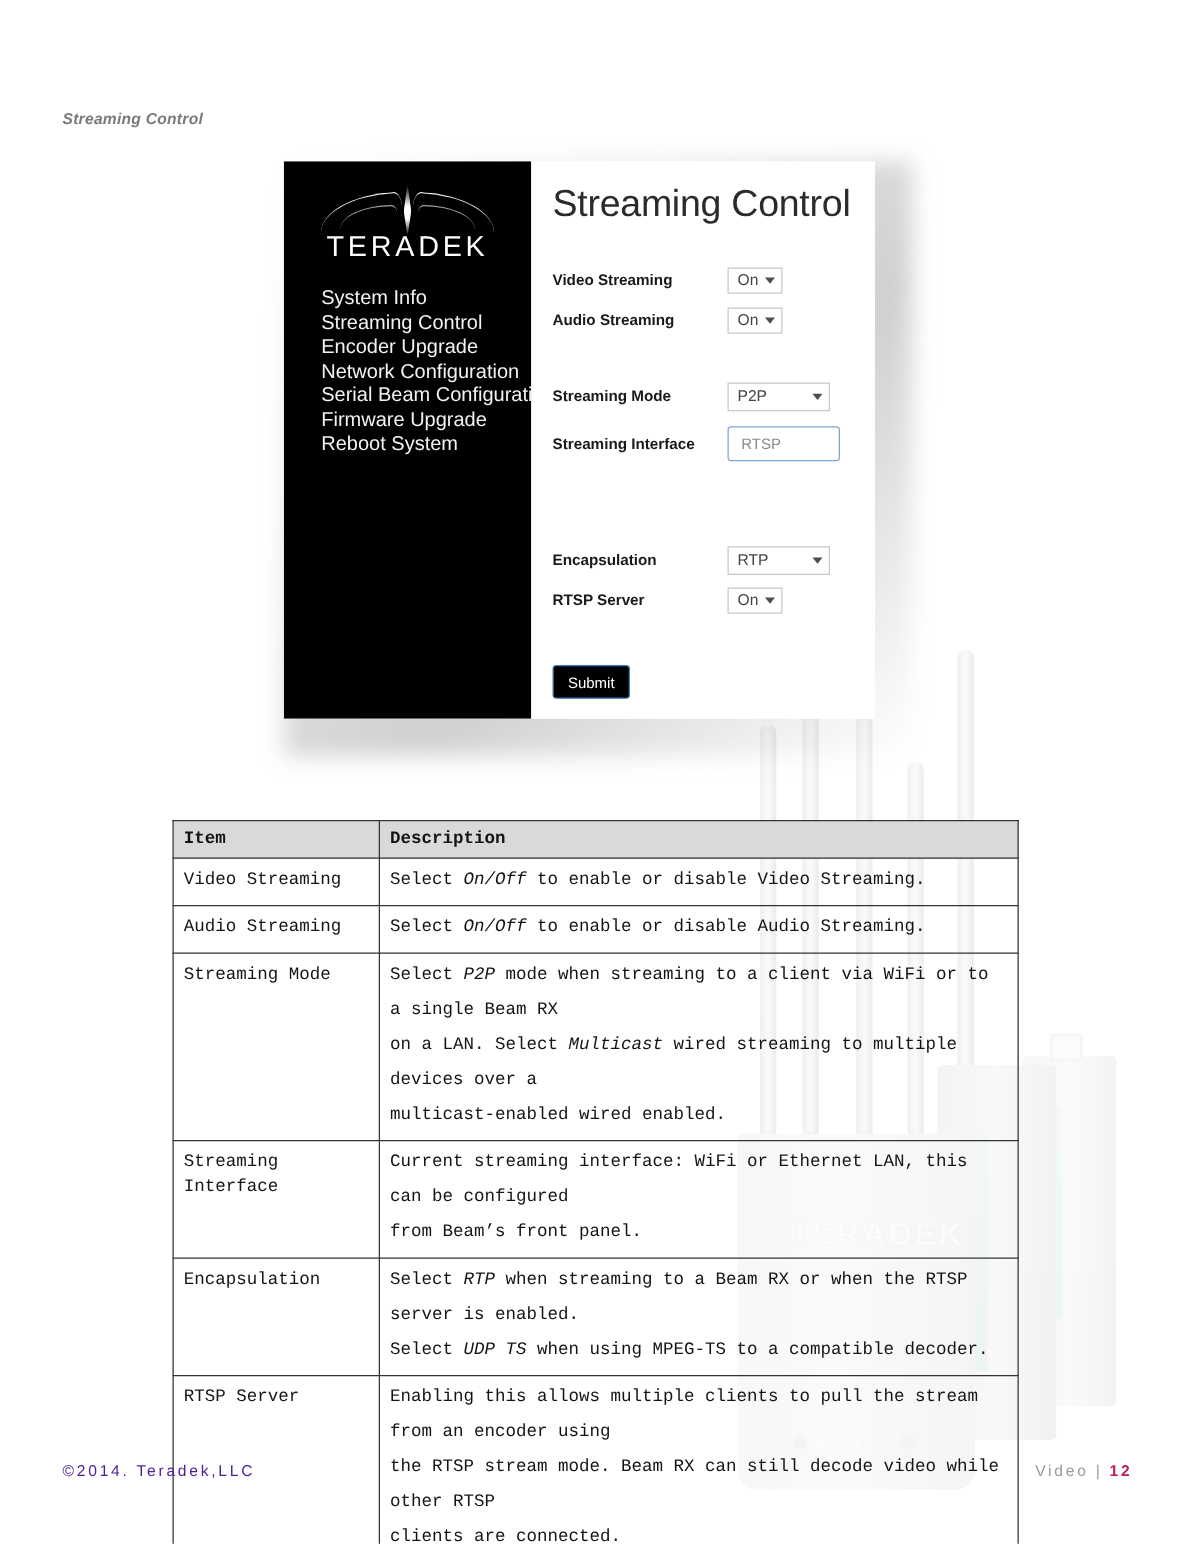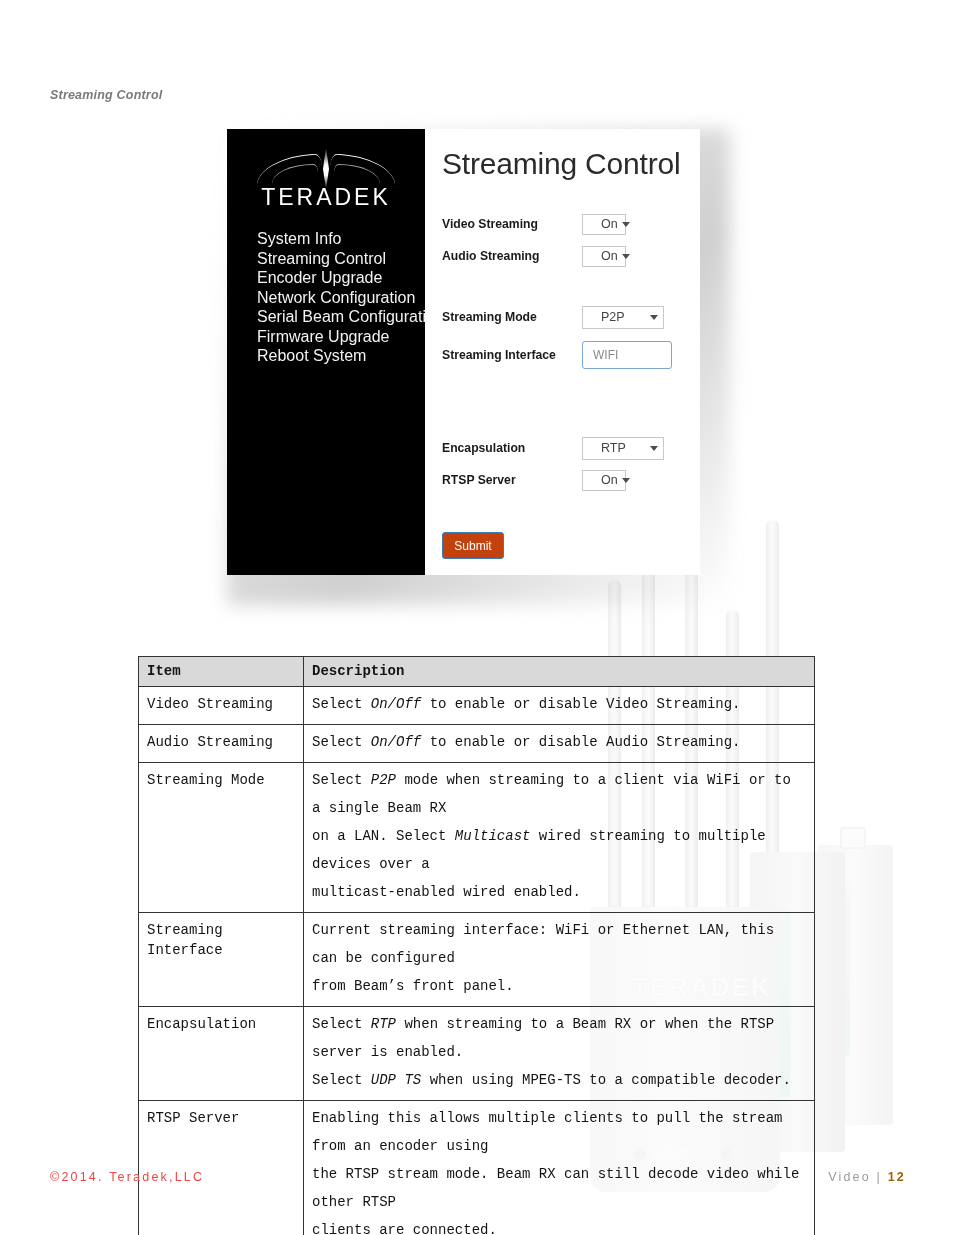--- a/index.html
+++ b/index.html
@@ -243,21 +243,21 @@
     width: 140px;
   }
   .sel {
     border: 1px solid #c8c8c8;
     background: #ffffff;
     color: #444;
     font-size: 12.5px;
     height: 21px;
     display: flex;
     align-items: center;
-    padding: 0 5px 0 18px;
+    padding: 0 5px 0 7px;
     cursor: pointer;
     font-family: "Liberation Sans", sans-serif;
   }
   .sel.small { width: 44px; justify-content: space-between; }
   .sel.wide  { width: 82px; justify-content: space-between; height: 23px; }
   .caret {
     width: 0; height: 0;
     border-left: 4px solid transparent;
     border-right: 4px solid transparent;
     border-top: 5px solid #4d4d4d;
@@ -271,21 +271,21 @@
     color: #8b8b8b;
     font-size: 12px;
     display: flex;
     align-items: center;
     padding-left: 10px;
   }
   .submit-btn {
     position: absolute;
     left: 17px; top: 403px;
     width: 62px; height: 27px;
-    background: #c2410c;
+    background: #000000;
     border: 1px solid #3c7cb8;
     border-radius: 3px;
     color: #ffffff;
     font-size: 12px;
     display: flex;
     align-items: center;
     justify-content: center;
     cursor: pointer;
   }
 
@@ -318,33 +318,33 @@
   }
   table.desc td.item { width: 165px; line-height: 20px; padding-top: 7px; padding-bottom: 8px;}
   table.desc td.desc-cell { padding-top: 3px; padding-bottom: 6px; }
   table.desc i { font-style: italic; }
 
   
   .footer-left {
     position: absolute;
     left: 50px; top: 1170px;
     font-size: 12.5px;
-    color: #ef4444;
+    color: #4c1d95;
     letter-spacing: 2.2px;
     z-index: 5;
   }
   .footer-right {
     position: absolute;
     right: 48px; top: 1170px;
     font-size: 12.5px;
     color: #9a9a9a;
     letter-spacing: 2.2px;
     z-index: 5;
   }
-  .footer-right b { color: #a16207; font-weight: bold; }
+  .footer-right b { color: #be185d; font-weight: bold; }
 </style>
 </head>
 <body>
 
 <div class="watermark">
   <div class="wm-ant" style="left:48px;  height:330px;"></div>
   <div class="wm-ant" style="left:82px;  height:360px;"></div>
   <div class="wm-ant" style="left:125px; height:430px;"></div>
   <div class="wm-ant" style="left:166px; height:300px;"></div>
   <div class="wm-ant" style="left:206px; height:390px;"></div>
@@ -417,21 +417,21 @@
         <span class="form-label">Streaming Mode</span>
         <span class="sel wide">
           <span>P2P</span>
           <span class="caret"></span>
         </span>
       </div>
 
       <div class="form-row" style="top:211px; height:30px;">
         <span class="form-label">Streaming Interface</span>
         <span class="txtfield">
-          <span>WIFI</span>
+          <span>RTSP</span>
         </span>
       </div>
 
       <div class="form-row" style="top:308px;">
         <span class="form-label">Encapsulation</span>
         <span class="sel wide">
           <span>RTP</span>
           <span class="caret"></span>
         </span>
       </div>

